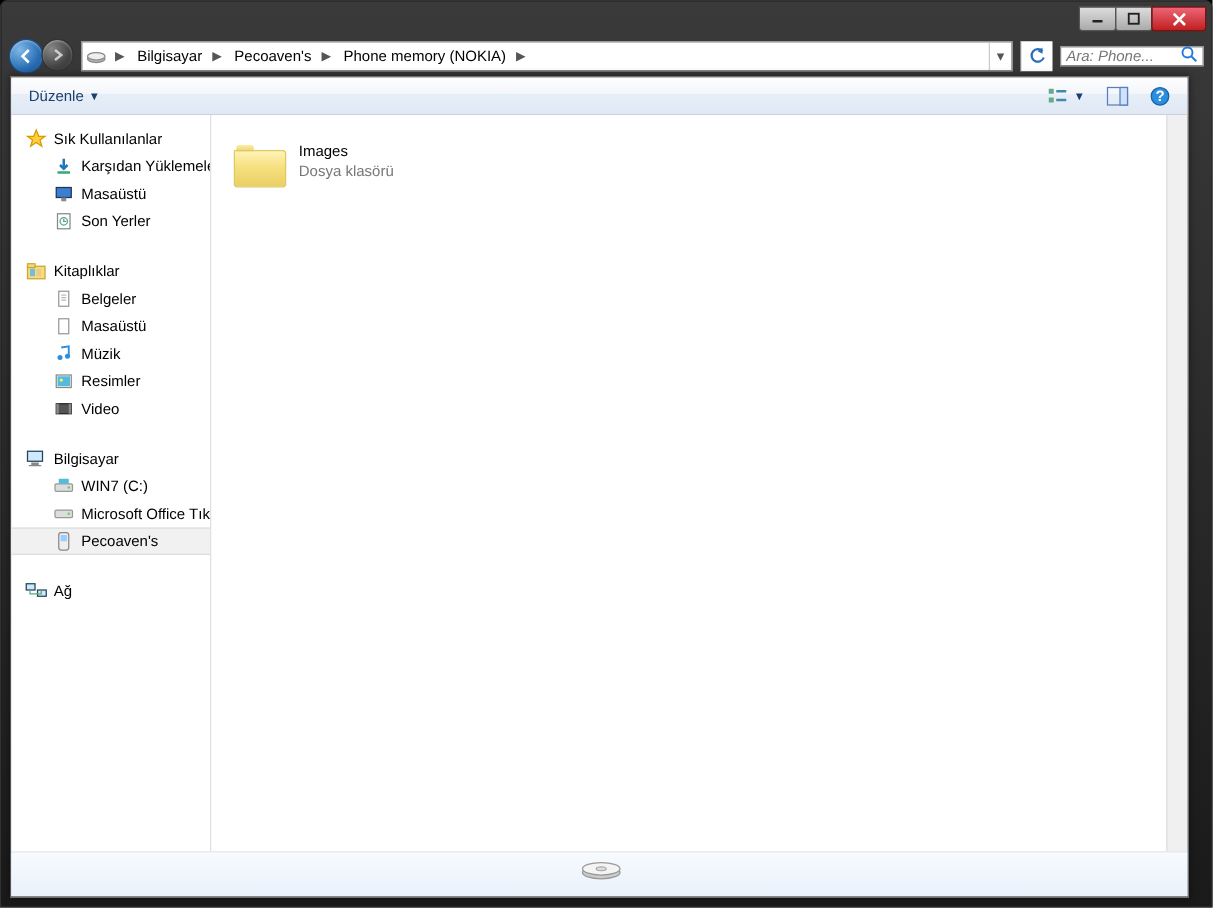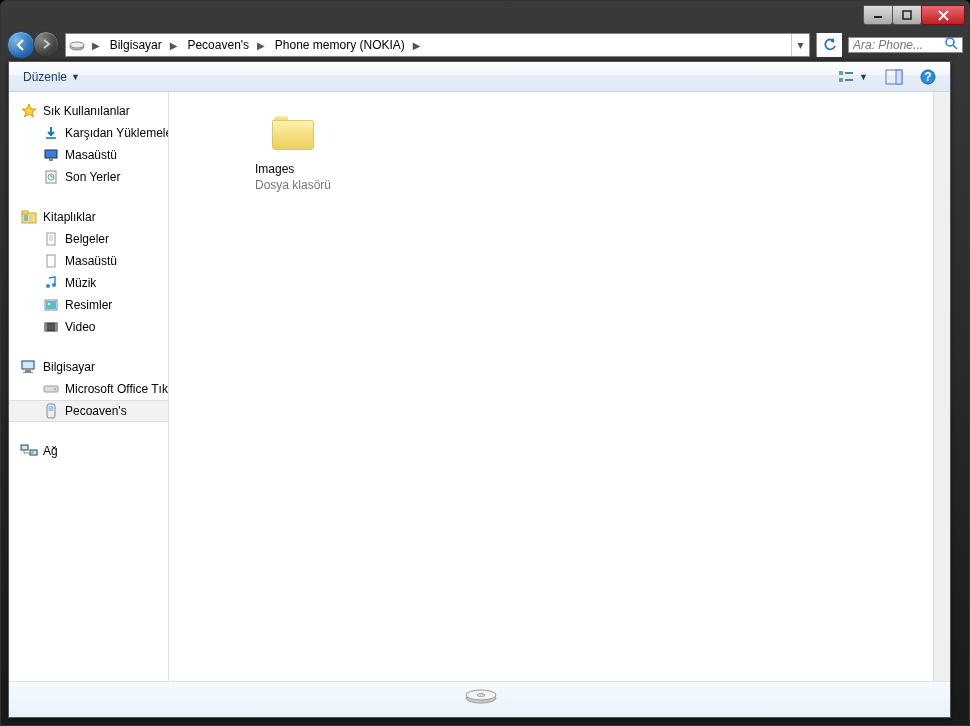--- a/index.html
+++ b/index.html
@@ -86,21 +86,21 @@
 .navgroup { margin-bottom: 18px; }
 .navhead, .navitem {
   display:flex; align-items:center; gap:6px;
   padding: 2px 6px 2px 12px; height: 22px; white-space: nowrap;
 }
 .navitem { padding-left: 34px; }
 .navitem.selected { background: #f1f1f1; border: 1px solid #ddd; border-left:none; border-right:none; }
 .icon { width:16px; height:16px; display:flex; align-items:center; justify-content:center; flex:0 0 16px; }
 
 .content { flex:1; padding: 14px 14px; }
-.fileitem { display:flex; align-items:center; gap:10px; width: 220px; padding:4px; border-radius:2px;flex-direction:column; }
+.fileitem { display:flex; align-items:center; gap:10px; width: 220px; padding:4px; border-radius:2px; }
 .foldericon { width:42px; height:40px; position:relative; flex:0 0 42px; }
 .foldericon::before {
   content:""; position:absolute; left:2px; top:6px; width:14px; height:6px;
   background: linear-gradient(to bottom,#fceea0,#e7cf6e); border-radius:2px 2px 0 0;
 }
 .foldericon::after {
   content:""; position:absolute; left:0; top:10px; width:40px; height:28px;
   background: linear-gradient(to bottom,#fff3b5,#f5de7c 50%,#e9cf66);
   border-radius:1px 3px 3px 3px; border:1px solid #e0c860;
 }
@@ -346,20 +346,30 @@
                 <svg width="16" height="14">
                   <rect x="1" y="1" width="12" height="8" fill="#cfe8ff" stroke="#245"></rect>
                   <rect x="4" y="10" width="6" height="2" fill="#888"></rect>
                   <rect x="2" y="12" width="10" height="1" fill="#888"></rect>
                 </svg>
               </span>
             <span>Bilgisayar</span>
           </div>
           <div class="navitem">
             <span class="icon">
+                <svg width="14" height="12">
+                  <rect x="0" y="4" width="14" height="6" rx="1" fill="#ddd" stroke="#999"></rect>
+                  <rect x="3" y="0" width="8" height="4" fill="#5bd"></rect>
+                  <circle cx="11" cy="7" r="1" fill="#6c6"></circle>
+                </svg>
+              </span>
+            <span>WIN7 (C:)</span>
+          </div>
+          <div class="navitem">
+            <span class="icon">
                 <svg width="14" height="10">
                   <rect x="0" y="2" width="14" height="6" rx="1" fill="#ddd" stroke="#999"></rect>
                   <circle cx="11" cy="5" r="1" fill="#6c6"></circle>
                 </svg>
               </span>
             <span>Microsoft Office Tıkla</span>
           </div>
           <div class="navitem selected">
             <span class="icon">
                 <svg width="12" height="14">

